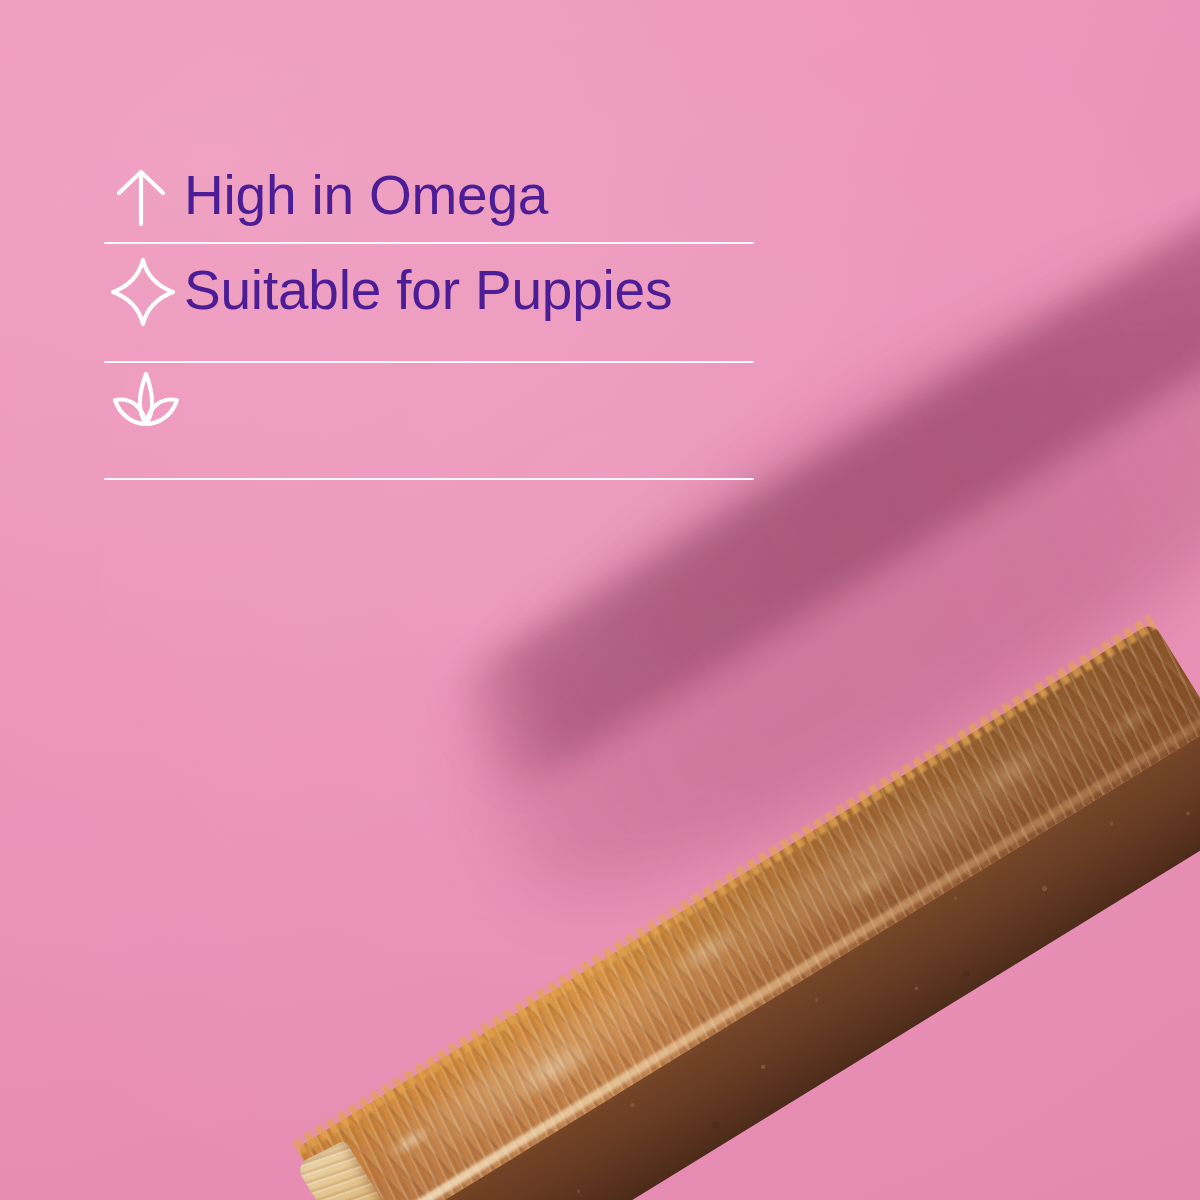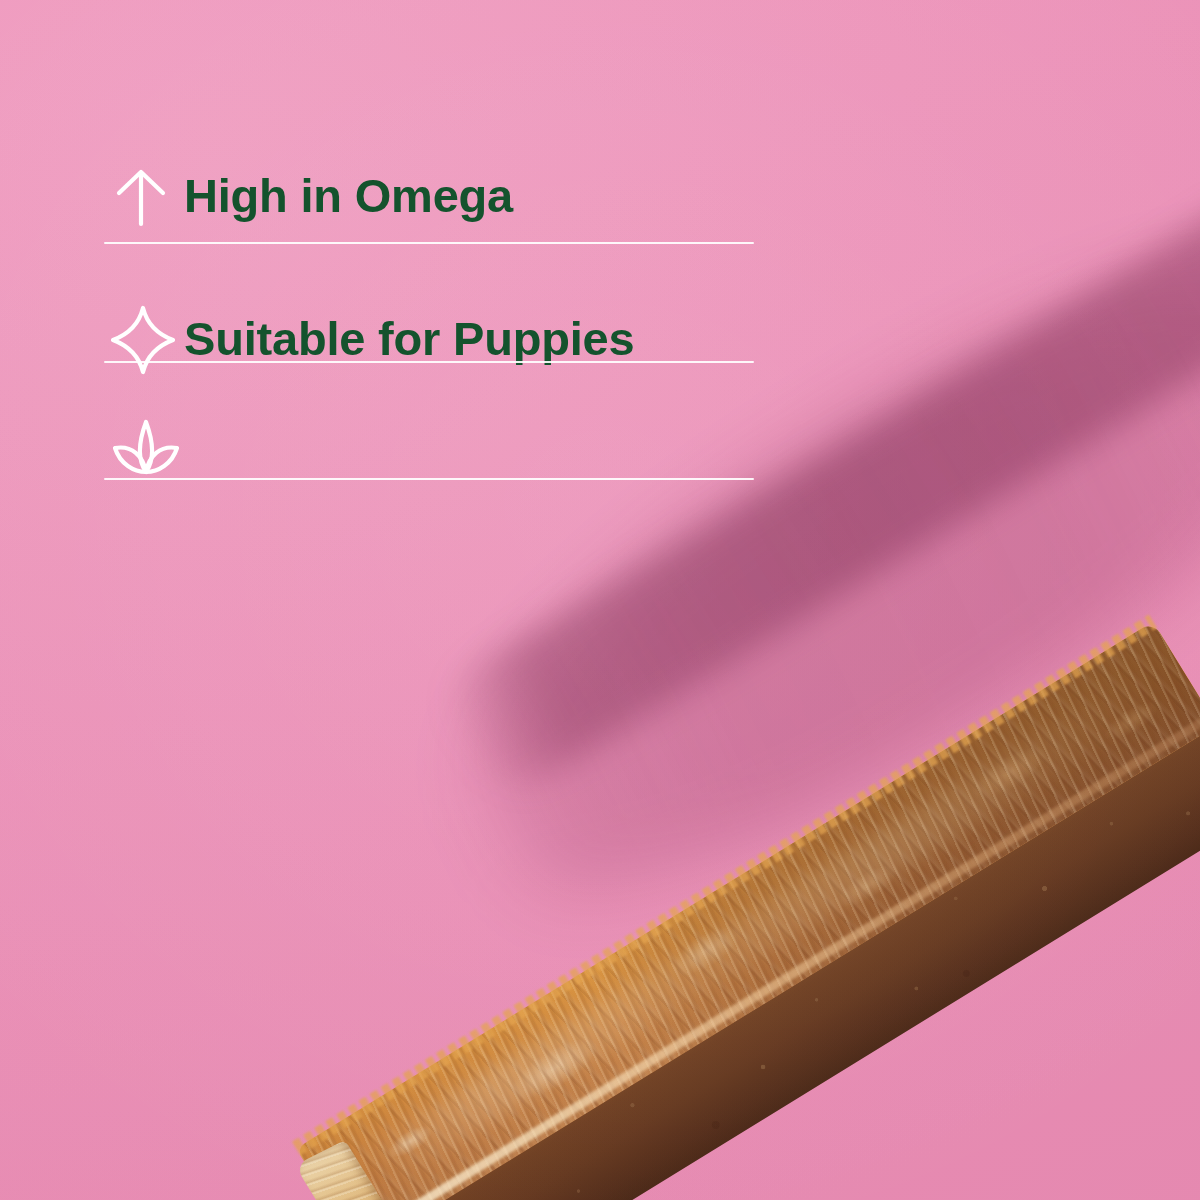--- a/index.html
+++ b/index.html
@@ -41,40 +41,40 @@
     top: 150px;
     width: 650px;
   }
   .feature-row {
     position: relative;
     display: flex;
     align-items: center;
     height: 93px;
   }
   .feature-row:nth-child(1) { height: 93px; }
-  .feature-row:nth-child(2) { height: 97px; margin-top: 48px; }
+  .feature-row:nth-child(2) { height: 97px; }
   .feature-row:nth-child(3) { height: 117px; }
 
   .feature-icon {
     width: 80px;
     flex: 0 0 80px;
     display: flex;
     align-items: center;
     justify-content: flex-start;
     padding-left: 6px;
     box-sizing: border-box;
   }
   .feature-icon svg { display: block; overflow: visible; }
 
   .feature-label {
-    color: #14532d;
-    font-size: 47px;
+    color: #4c1d95;
+    font-size: 55px;
     line-height: 1;
     letter-spacing: -0.2px;
-    font-weight: 700;
+    font-weight: 400;
     white-space: nowrap;
     transform: translateY(-1px);
   }
 
   .divider {
     position: absolute;
     left: 104px;
     width: 650px;
     height: 2px;
     background: rgba(255,255,255,0.92);

